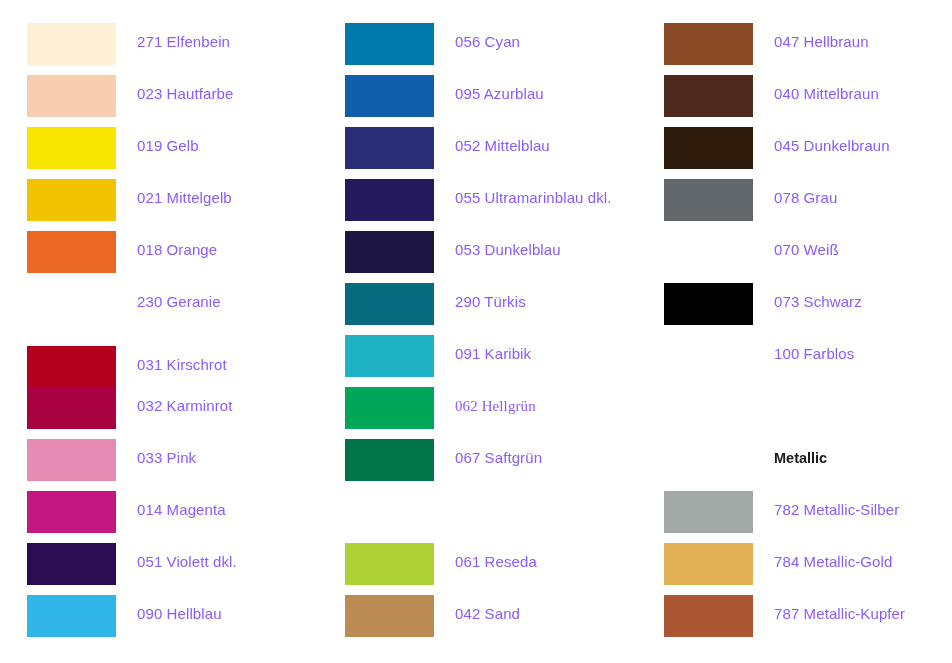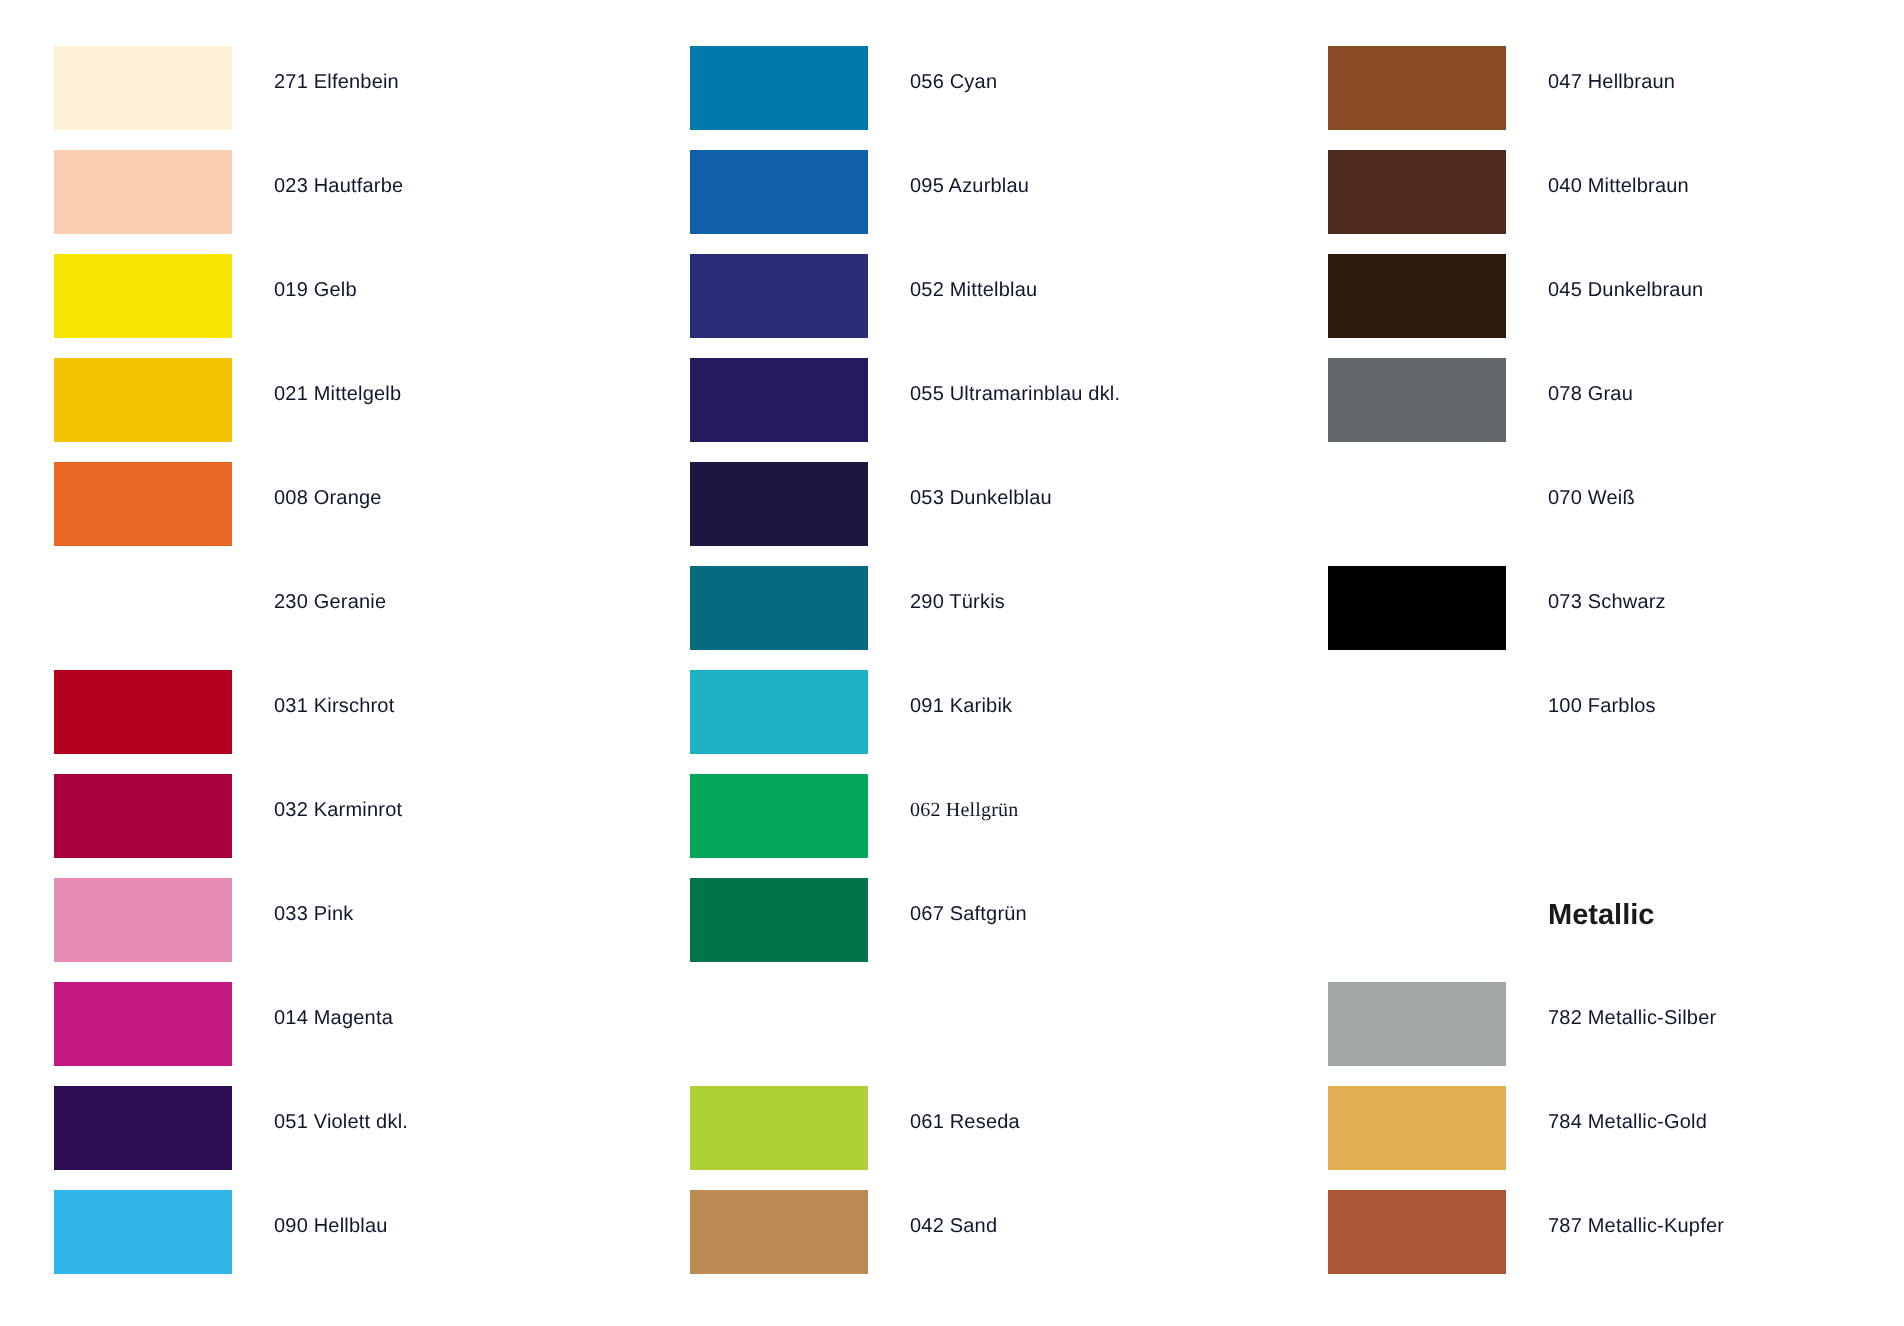--- a/index.html
+++ b/index.html
@@ -50,24 +50,24 @@
   }
 
   .swatch-chip.empty {
     background: #ffffff;
   }
 
   .swatch-label {
     position: absolute;
     left: 137px;
     top: 9px;
-    font-size: 10px;
+    font-size: 15px;
     line-height: 20px;
     white-space: nowrap;
-    color: #0f172a;
+    color: #8b5cf6;
     letter-spacing: 0.1px;
   }
 
   .group-heading {
     position: absolute;
     left: 137px;
     font-size: 14.5px;
     line-height: 20px;
     font-weight: bold;
     color: #1a1a1a;
@@ -91,27 +91,27 @@
       <div class="swatch-row" style="top: 127px;">
         <div class="swatch-chip" style="background: rgb(247, 228, 0);"></div>
         <div class="swatch-label">019 Gelb</div>
       </div>
       <div class="swatch-row" style="top: 179px;">
         <div class="swatch-chip" style="background: rgb(242, 195, 0);"></div>
         <div class="swatch-label">021 Mittelgelb</div>
       </div>
       <div class="swatch-row" style="top: 231px;">
         <div class="swatch-chip" style="background: rgb(234, 103, 36);"></div>
-        <div class="swatch-label">008 Orange</div>
+        <div class="swatch-label">018 Orange</div>
       </div>
       <div class="swatch-row" style="top: 283px;">
         <div class="swatch-chip"></div>
         <div class="swatch-label">230 Geranie</div>
       </div>
-      <div class="swatch-row" style="top: 335px;">
+      <div class="swatch-row" style="top: 346px;">
         <div class="swatch-chip" style="background: rgb(180, 0, 30);"></div>
         <div class="swatch-label">031 Kirschrot</div>
       </div>
       <div class="swatch-row" style="top: 387px;">
         <div class="swatch-chip" style="background: rgb(169, 1, 63);"></div>
         <div class="swatch-label">032 Karminrot</div>
       </div>
       <div class="swatch-row" style="top: 439px;">
         <div class="swatch-chip" style="background: rgb(229, 139, 180);"></div>
         <div class="swatch-label">033 Pink</div>

